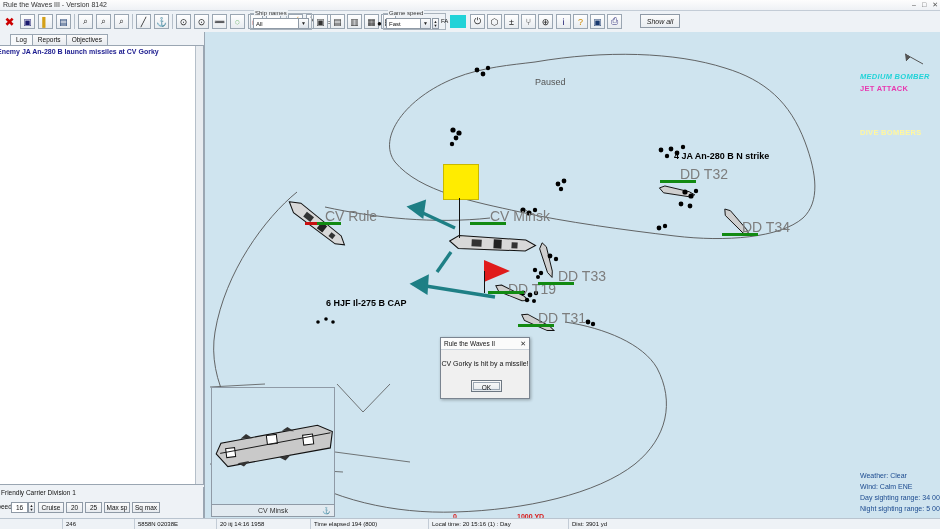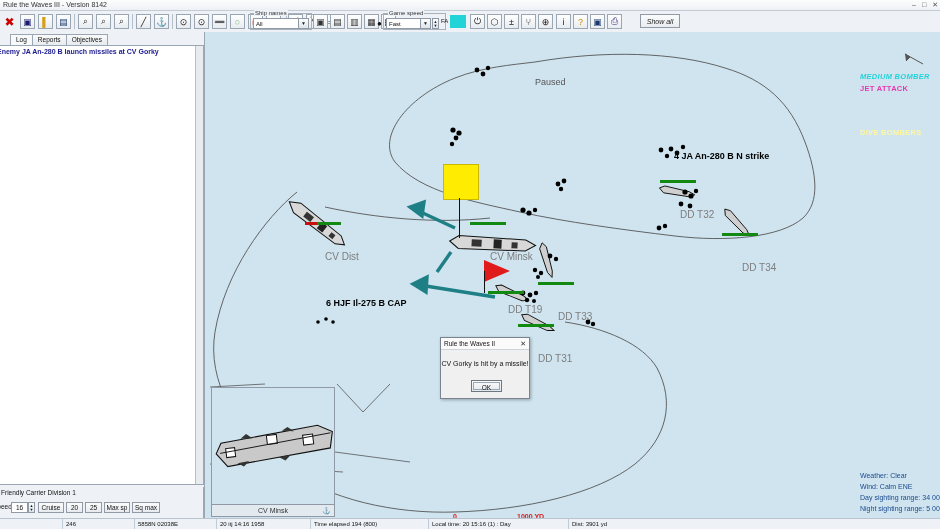--- a/index.html
+++ b/index.html
@@ -42,21 +42,21 @@
   .ctrl-lab{position:absolute;font-size:6.5px;color:#111;white-space:nowrap;}
   .ctrl-field{position:absolute;border:1px solid #8f9aa6;background:#fff;box-sizing:border-box;font-size:6.5px;line-height:10px;text-align:center;color:#111;}
   .ctrl-btn{position:absolute;border:1px solid #8f9aa6;background:linear-gradient(#fbfbfb,#e7ebef);box-sizing:border-box;
             font-size:6.5px;line-height:10px;text-align:center;color:#111;}
   .chk{position:absolute;width:7px;height:7px;border:1px solid #6d7782;background:#fff;box-sizing:border-box;
        font-size:6px;line-height:6px;text-align:center;color:#111;}
 
   
   .map{position:absolute;left:205px;top:32px;width:735px;height:487px;background:#cfe4ef;overflow:hidden;}
   .maplabel{position:absolute;font-size:9px;color:#555;white-space:nowrap;}
-  .shiplabel{position:absolute;font-size:10px;color:#7d7d7d;white-space:nowrap;margin-top:43px;}
+  .shiplabel{position:absolute;font-size:14px;color:#7d7d7d;white-space:nowrap;}
   .strikelabel{position:absolute;font-size:9px;color:#000;font-weight:bold;white-space:nowrap;}
   .hpbar{position:absolute;height:2.5px;background:#128a12;}
   .hpbar.red{background:#c81010;}
   .yellowbox{position:absolute;background:#ffec00;border:1px solid #c9b800;}
   .redflag{position:absolute;width:0;height:0;border-top:11px solid transparent;border-bottom:11px solid transparent;border-left:26px solid #e01b1b;}
 
   .infoblk{position:absolute;font-size:7.5px;font-weight:bold;letter-spacing:.3px;white-space:nowrap;}
   .weather{position:absolute;font-size:7px;color:#1b4a8f;white-space:nowrap;}
 
   .scale-lbl{position:absolute;font-size:7px;color:#d81b1b;font-weight:bold;}
@@ -313,26 +313,26 @@
 
     <div class="maplabel" style="left:330px;top:45px;">Paused</div>
 
     <div class="yellowbox" style="left:238px;top:132px;width:34px;height:34px;"></div>
     <div style="position:absolute;left:254px;top:166px;width:1px;height:40px;background:#111;"></div>
 
     <div class="redflag" style="left:279px;top:228px;"></div>
     <div style="position:absolute;left:279px;top:239px;width:1px;height:22px;background:#111;"></div>
 
     <div id="unitlayer">
-        <div class="shiplabel" style="left: 120px; top: 176px;">CV Dist</div>
+        <div class="shiplabel" style="left: 120px; top: 176px;">CV Rule</div>
         <div class="hpbar" style="left: 100px; top: 190px; width: 36px;"></div>
         <div class="hpbar red" style="left: 100px; top: 190px; width: 12px;"></div>
         <div class="shiplabel" style="left: 285px; top: 176px;">CV Minsk</div>
         <div class="hpbar" style="left: 265px; top: 190px; width: 36px;"></div>
-        <div class="shiplabel" style="left: 303px; top: 229px;">DD T19</div>
+        <div class="shiplabel" style="left: 303px; top: 249px;">DD T19</div>
         <div class="hpbar" style="left: 283px; top: 259px; width: 36px;"></div>
         <div class="shiplabel" style="left: 353px; top: 236px;">DD T33</div>
         <div class="hpbar" style="left: 333px; top: 250px; width: 36px;"></div>
         <div class="shiplabel" style="left: 333px; top: 278px;">DD T31</div>
         <div class="hpbar" style="left: 313px; top: 292px; width: 36px;"></div>
         <div class="shiplabel" style="left: 475px; top: 134px;">DD T32</div>
         <div class="hpbar" style="left: 455px; top: 148px; width: 36px;"></div>
         <div class="shiplabel" style="left: 537px; top: 187px;">DD T34</div>
         <div class="hpbar" style="left: 517px; top: 201px; width: 36px;"></div>
       </div>

